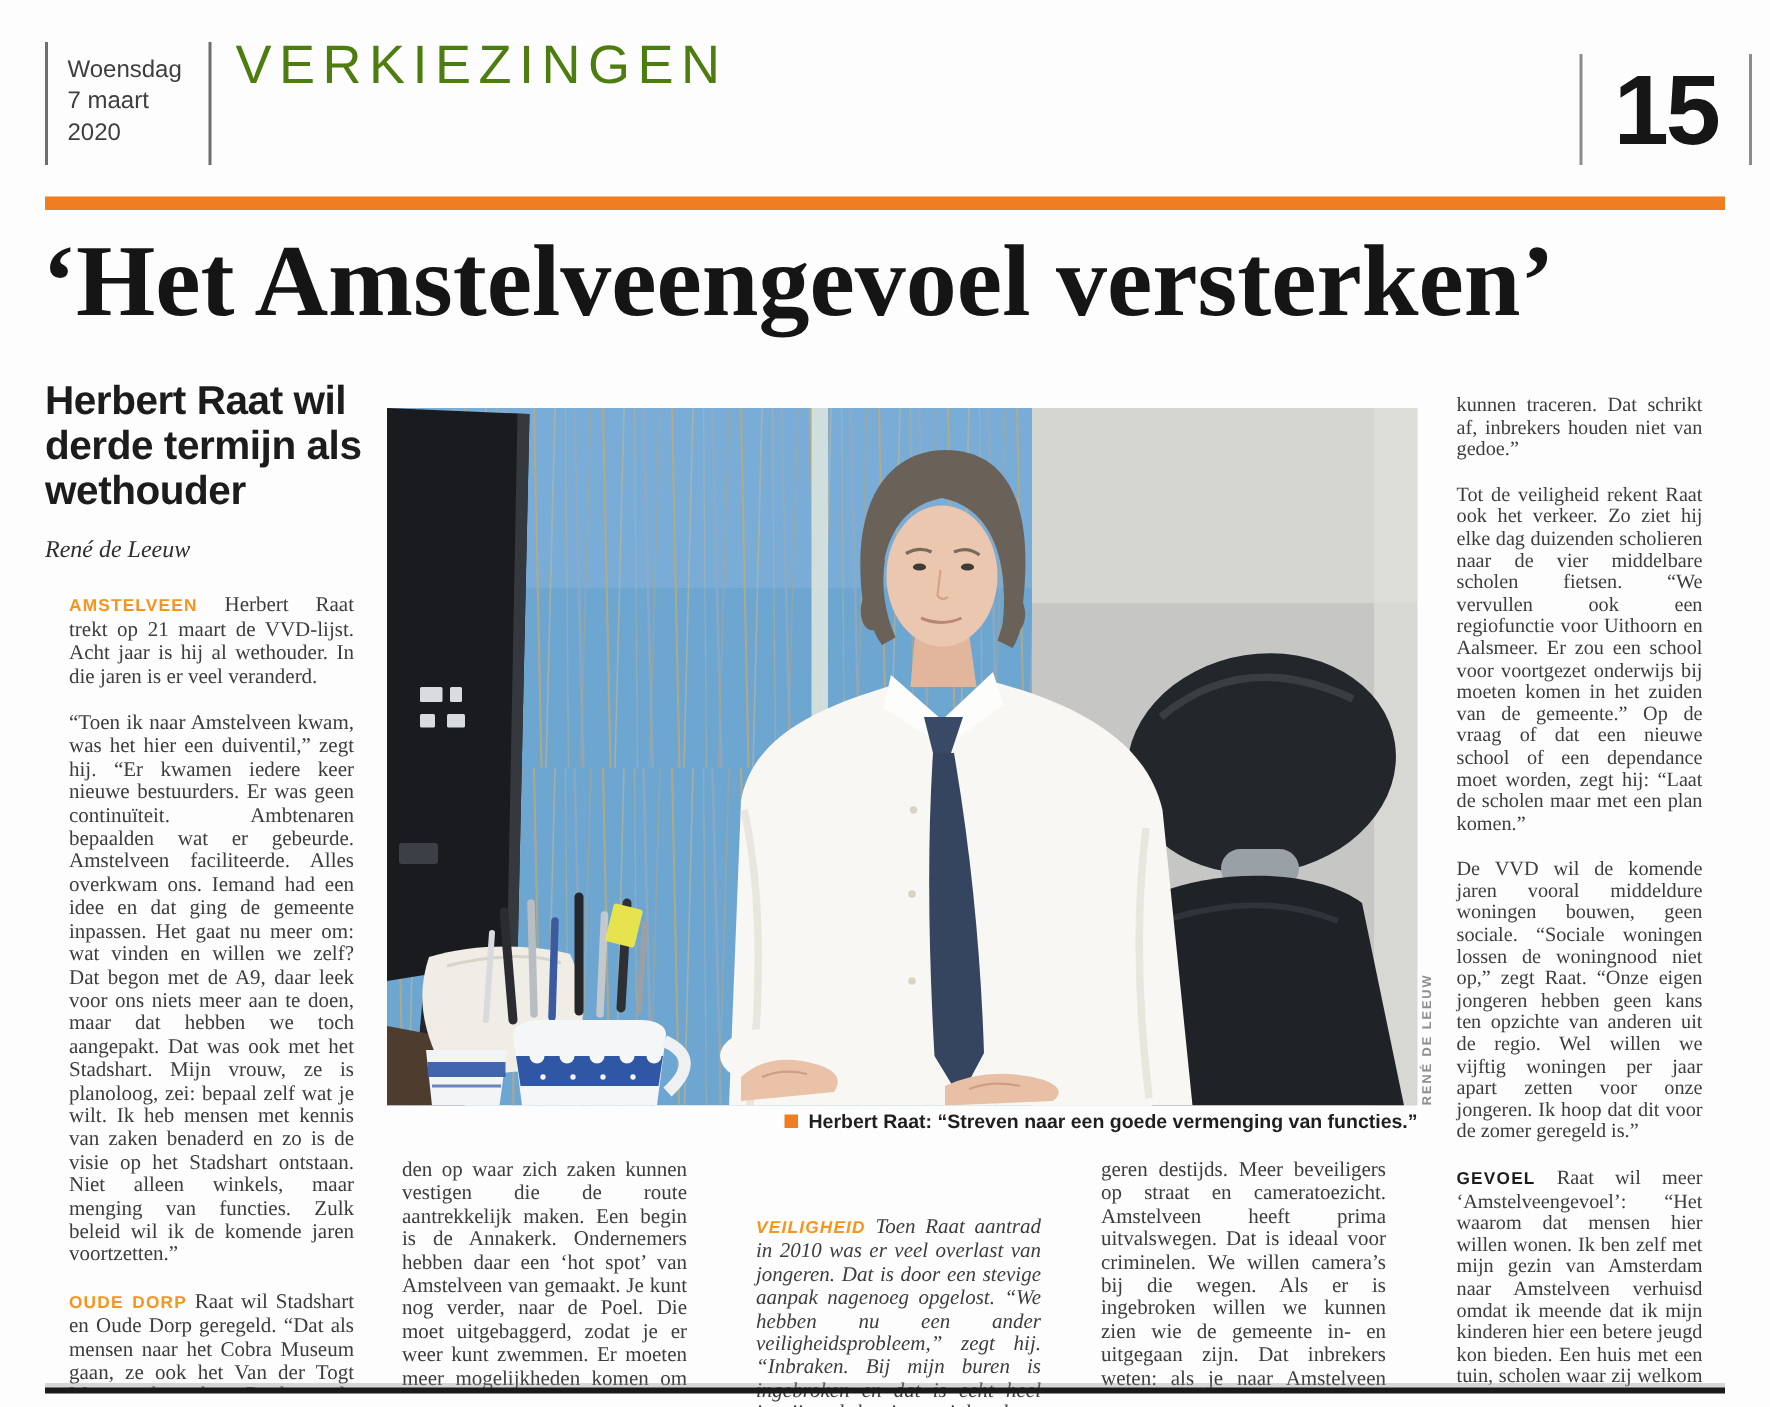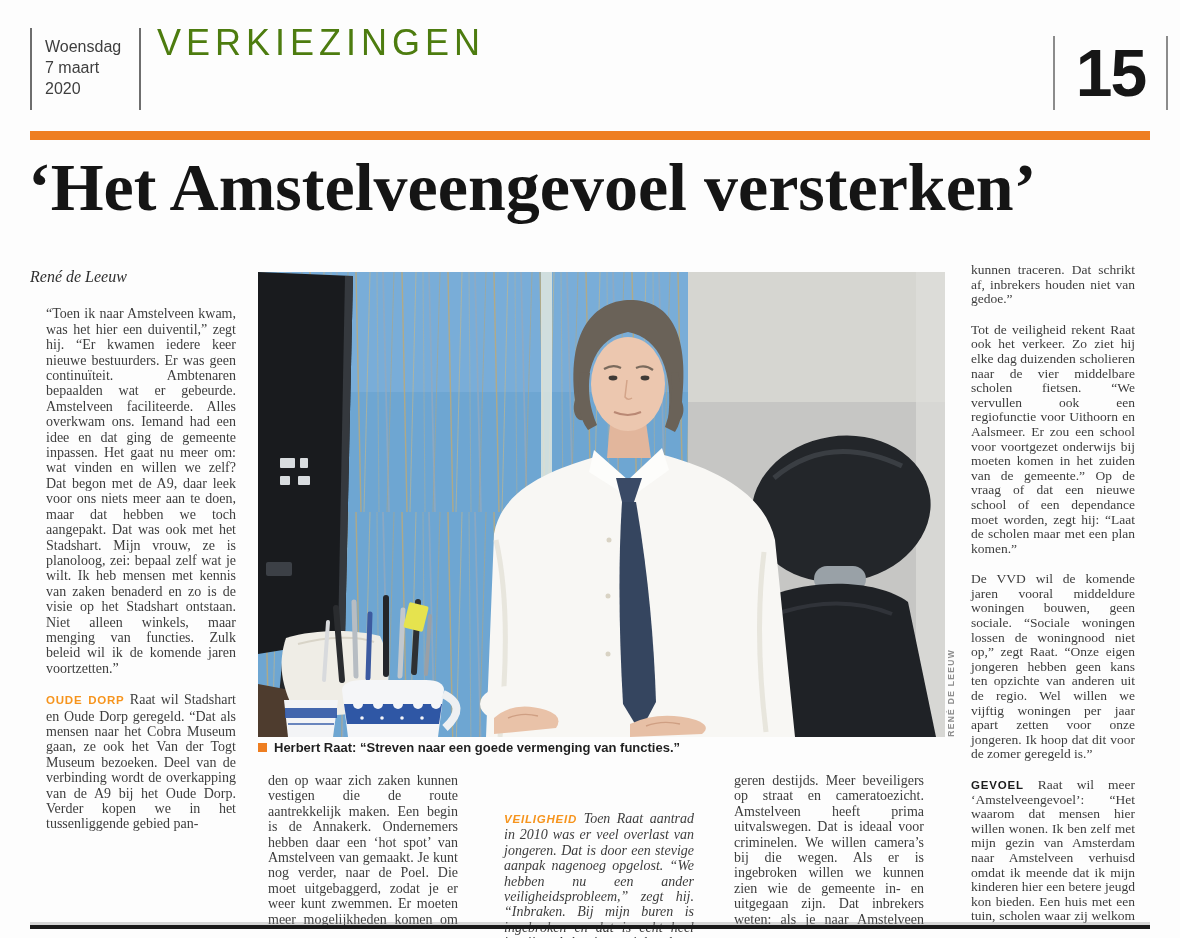--- a/index.html
+++ b/index.html
@@ -57,21 +57,21 @@
   .photo{position:absolute;left:258px;top:272px;width:687px;height:465px;margin:0;}
   .photo svg{display:block;width:100%;height:100%;}
   .photo-credit{
     position:absolute;right:-11px;bottom:0;
     writing-mode:vertical-rl;transform:rotate(180deg);
     font-size:8.5px;letter-spacing:1.3px;color:#8e8e8e;font-weight:700;
   }
   .caption{
     position:absolute;left:258px;top:740px;width:687px;
     display:flex;align-items:flex-start;gap:7px;
-    font-family:"Liberation Sans",sans-serif;font-weight:700;font-size:13px;color:#1f1f1f;
+    font-family:"Liberation Sans",sans-serif;font-weight:700;font-size:13px;color:#1f1f1f;justify-content:flex-end;
   }
   .caption .bullet{width:9px;height:9px;background:var(--accent,#ee7e21);margin-top:3px;flex:none;}
   .bottom-rule{
     position:absolute;left:30px;top:925px;width:1120px;height:4px;background:#1a1a1a;
     box-shadow:0 -3px 0 rgba(140,140,140,0.35);
   }
 </style>
 </head>
 <body>
 
@@ -84,21 +84,23 @@
   </div>
   <h2 class="section-title">VERKIEZINGEN</h2>
   <div class="page-number">
     <span>15</span>
   </div>
   <div class="accent-bar"></div>
 
   <h1 class="headline">‘Het Amstelveengevoel versterken’</h1>
 
   <div class="col col1">
+    <h3 class="subhead">Herbert Raat wil derde termijn als wethouder</h3>
     <div class="byline">René de Leeuw</div>
+    <p><span class="kicker">AMSTELVEEN</span> <span>Herbert Raat trekt op 21 maart de VVD-lijst. Acht jaar is hij al wethouder. In die jaren is er veel veranderd.</span></p>
     <p class="gap">“Toen ik naar Amstelveen kwam, was het hier een duiventil,” zegt hij. “Er kwamen iedere keer nieuwe bestuurders. Er was geen continuïteit. Ambtenaren bepaalden wat er gebeurde. Amstelveen faciliteerde. Alles overkwam ons. Iemand had een idee en dat ging de gemeente inpassen. Het gaat nu meer om: wat vinden en willen we zelf? Dat begon met de A9, daar leek voor ons niets meer aan te doen, maar dat hebben we toch aangepakt. Dat was ook met het Stadshart. Mijn vrouw, ze is planoloog, zei: bepaal zelf wat je wilt. Ik heb mensen met kennis van zaken benaderd en zo is de visie op het Stadshart ontstaan. Niet alleen winkels, maar menging van functies. Zulk beleid wil ik de komende jaren voortzetten.”</p>
     <p class="gap"><span class="kicker">OUDE DORP</span> <span>Raat wil Stadshart en Oude Dorp geregeld. “Dat als mensen naar het Cobra Museum gaan, ze ook het Van der Togt Museum bezoeken. Deel van de verbinding wordt de overkapping van de A9 bij het Oude Dorp. Verder kopen we in het tussenliggende gebied pan-</span></p>
   </div>
 
   <figure class="photo">
     <svg viewBox="0 0 687 465" preserveAspectRatio="none">
       <defs>
         <pattern id="reeds" width="46" height="240" patternUnits="userSpaceOnUse">
           <path d="M6,0 L11,240" stroke="#b9a97c" stroke-width="1.4" opacity="0.85" fill="none"></path>
           <path d="M20,0 L14,240" stroke="#c8b886" stroke-width="1" opacity="0.6" fill="none"></path>

